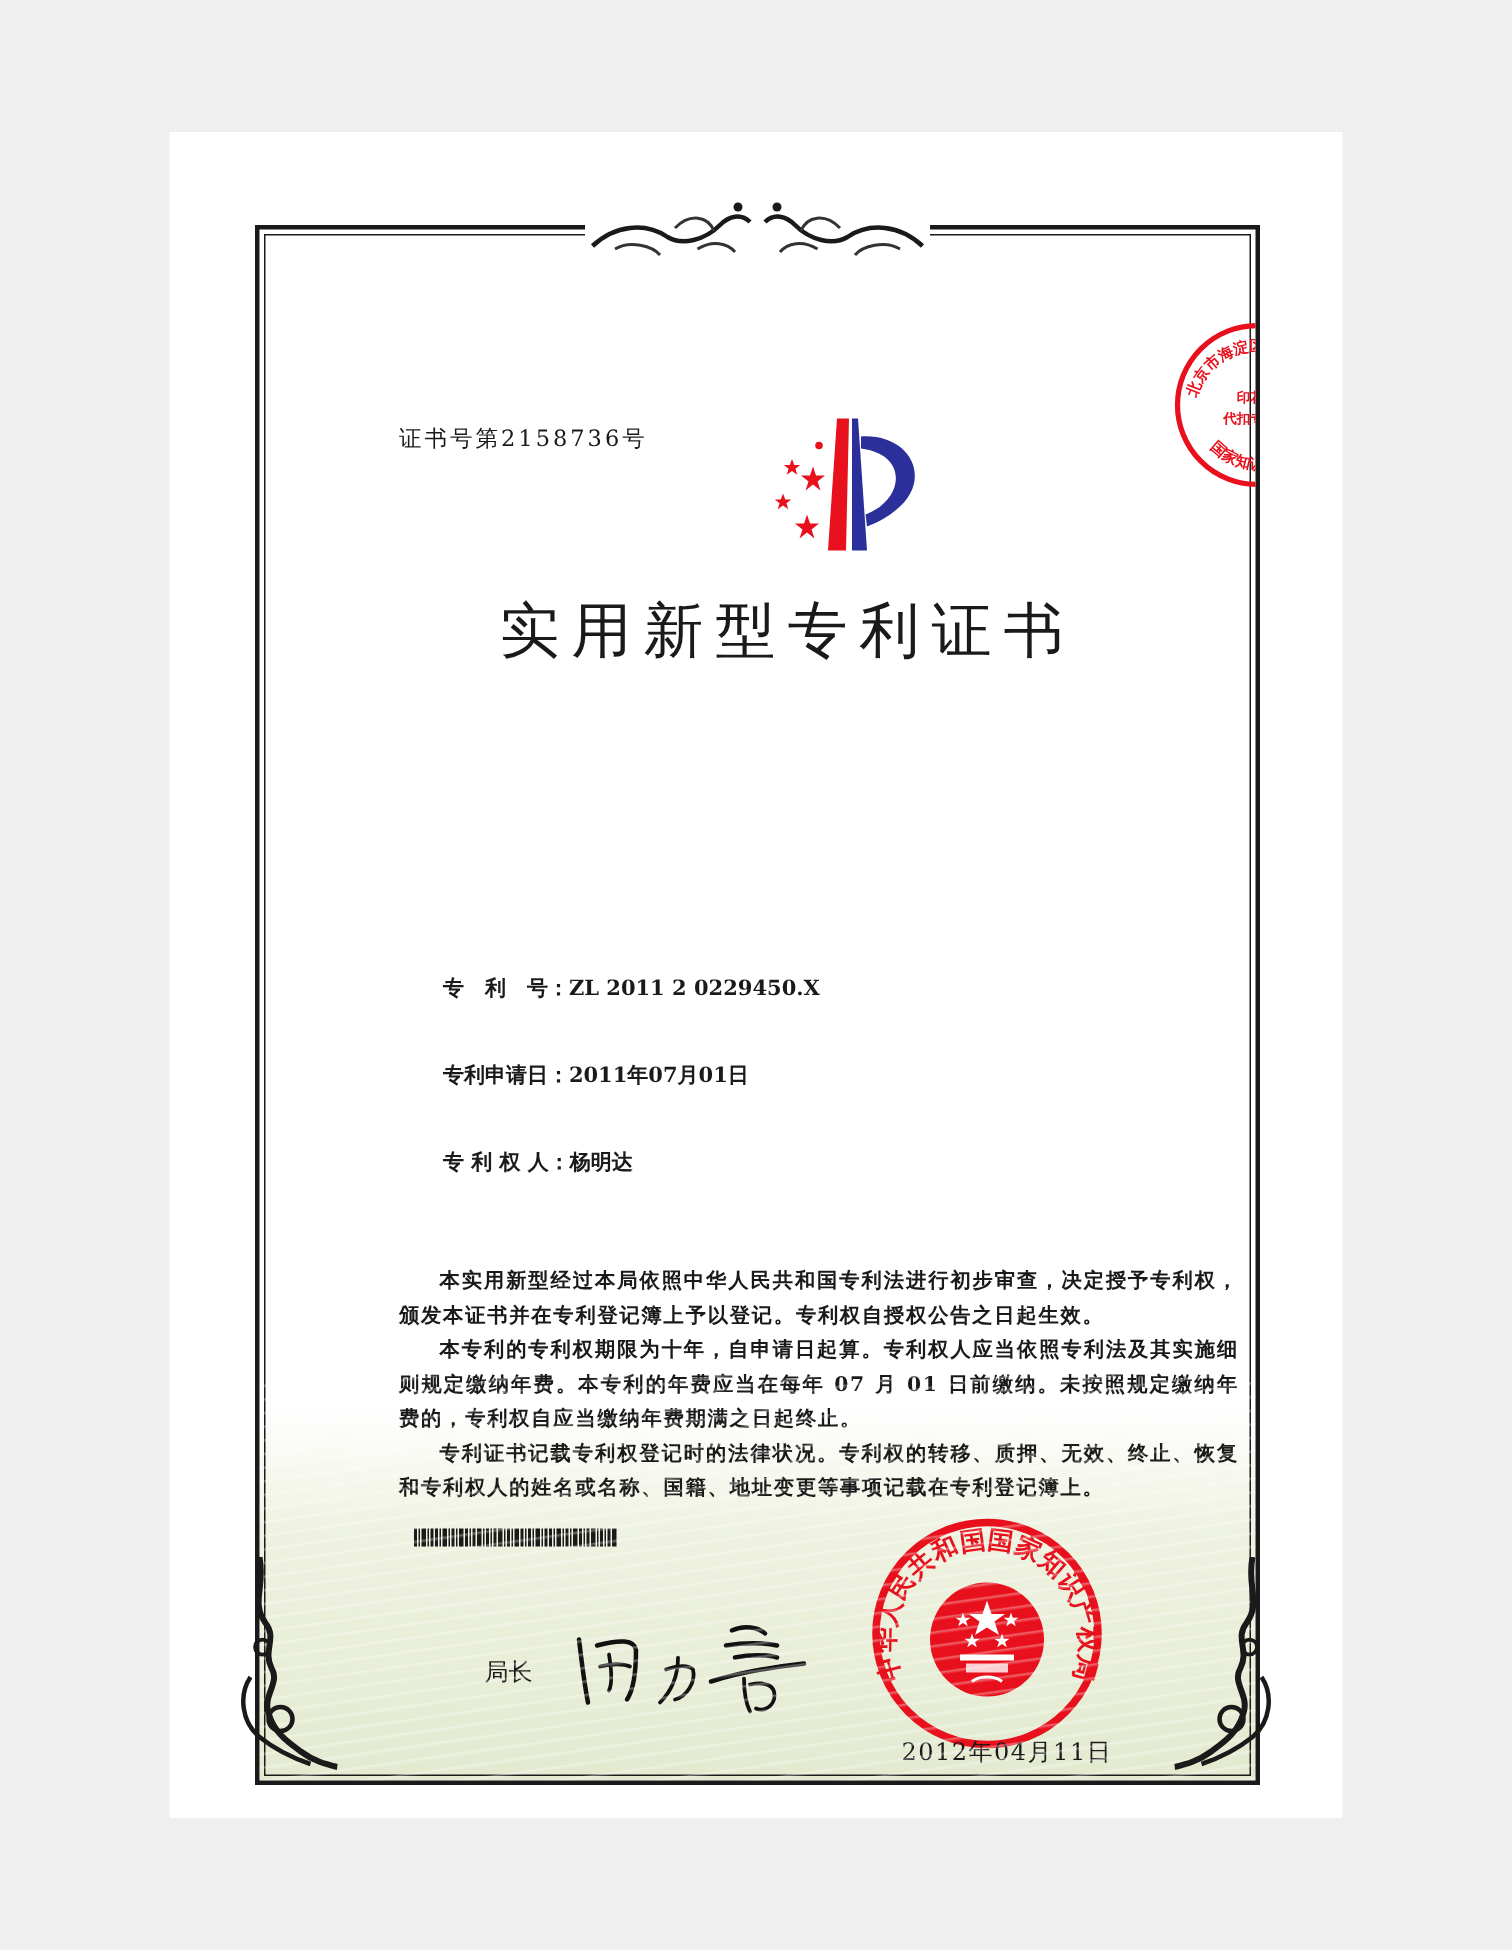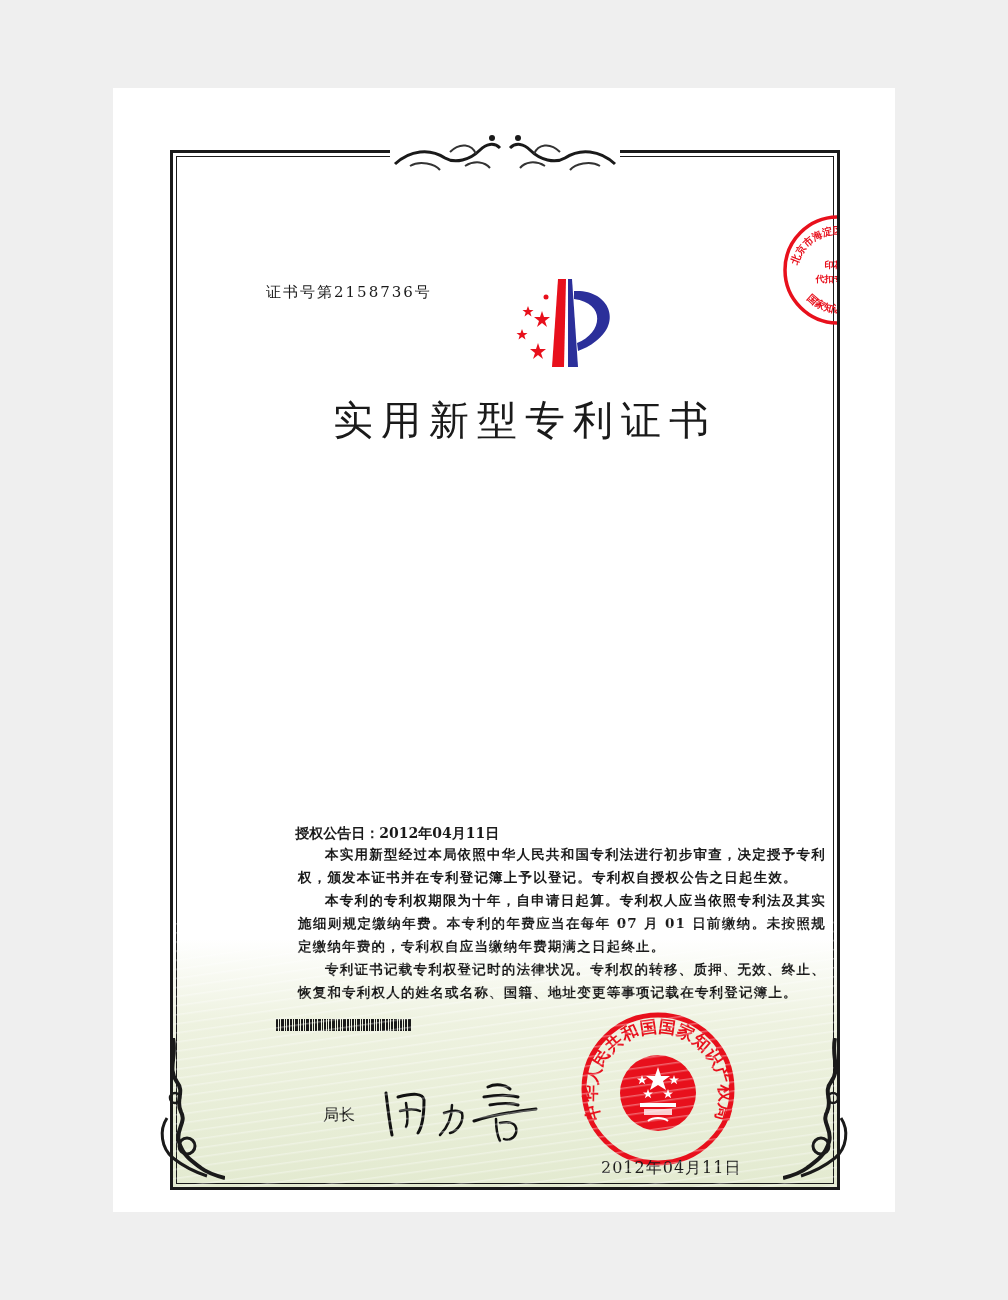--- a/index.html
+++ b/index.html
@@ -33,21 +33,21 @@
   .tax-stamp { position: absolute; left: 605px; top: 57px; width: 120px; height: 120px; }
 
   .title { position: absolute; left: 0; width: 100%; top: 240px; text-align: center;
     font-size: 40px; letter-spacing: 8px; font-family: Liberation Sans, sans-serif; font-weight: normal; padding-left: 40px; }
 
   .field { position: absolute; left: 93px; font-size: 14px; font-weight: bold; white-space: pre; }
   .field .lbl { display: inline-block; }
   .field .val { font-weight: bold; }
 
   .para { position: absolute; left: 93px; width: 560px; font-size: 13.5px; line-height: 23px; font-weight: bold; letter-spacing: 1.2px; text-align: justify; }
-  .para p { text-indent: 2em; margin-left: 32px; }
+  .para p { text-indent: 2em; }
 
   .barcode { position: absolute; left: 103px; top: 866px; width: 166px; height: 12px; display: flex; gap: 1px; }
   .barcode span { display: block; height: 100%; background: #1a1a1a; }
 
   .director { position: absolute; left: 150px; top: 952px; font-size: 16px; font-family: "DejaVu Sans", sans-serif; }
   .signature { position: absolute; left: 205px; top: 922px; width: 170px; height: 70px; }
 
   .seal { position: absolute; left: 405px; top: 856px; width: 160px; height: 160px; }
   .seal-date { position: absolute; left: 428px; top: 1005px; font-size: 16px; letter-spacing: 1px; font-family: "DejaVu Serif", serif; }
 </style>
@@ -81,22 +81,28 @@
       </text>
       <text font-size="10" font-weight="bold" fill="#e8101c" font-family="DejaVu Sans, sans-serif">
         <textPath href="#stampArcBot" startOffset="50%" text-anchor="middle">国家知识产权局</textPath>
       </text>
       <text x="60" y="58" font-size="9" font-weight="bold" fill="#e8101c" text-anchor="middle" font-family="DejaVu Sans, sans-serif">印花税</text>
       <text x="60" y="72" font-size="9" font-weight="bold" fill="#e8101c" text-anchor="middle" font-family="DejaVu Sans, sans-serif">代扣专用章</text>
     </svg>
 
     <div class="title">实用新型专利证书</div>
 
-    <div class="field" style="top:656px">
-      <span class="lbl">授权公告日：</span><span class="val">2012年04月11日</span>
+    <div class="field" style="top:481px">
+      <span class="lbl">专　利　号：</span><span class="val">ZL 2011 2 0229450.X</span>
+    </div>
+    <div class="field" style="top:539px">
+      <span class="lbl">专利申请日：</span><span class="val">2011年07月01日</span>
+    </div>
+    <div class="field" style="top:597px">
+      <span class="lbl">专 利 权 人：</span><span class="val">杨明达</span>
     </div>
 
     <div class="para" style="top:690px">
       <p>本实用新型经过本局依照中华人民共和国专利法进行初步审查，决定授予专利权，颁发本证书并在专利登记簿上予以登记。专利权自授权公告之日起生效。</p>
       <p>本专利的专利权期限为十年，自申请日起算。专利权人应当依照专利法及其实施细则规定缴纳年费。本专利的年费应当在每年 07 月 01 日前缴纳。未按照规定缴纳年费的，专利权自应当缴纳年费期满之日起终止。</p>
       <p>专利证书记载专利权登记时的法律状况。专利权的转移、质押、无效、终止、恢复和专利权人的姓名或名称、国籍、地址变更等事项记载在专利登记簿上。</p>
     </div>
 
     <div class="barcode">
       <span style="width:2px"></span>

